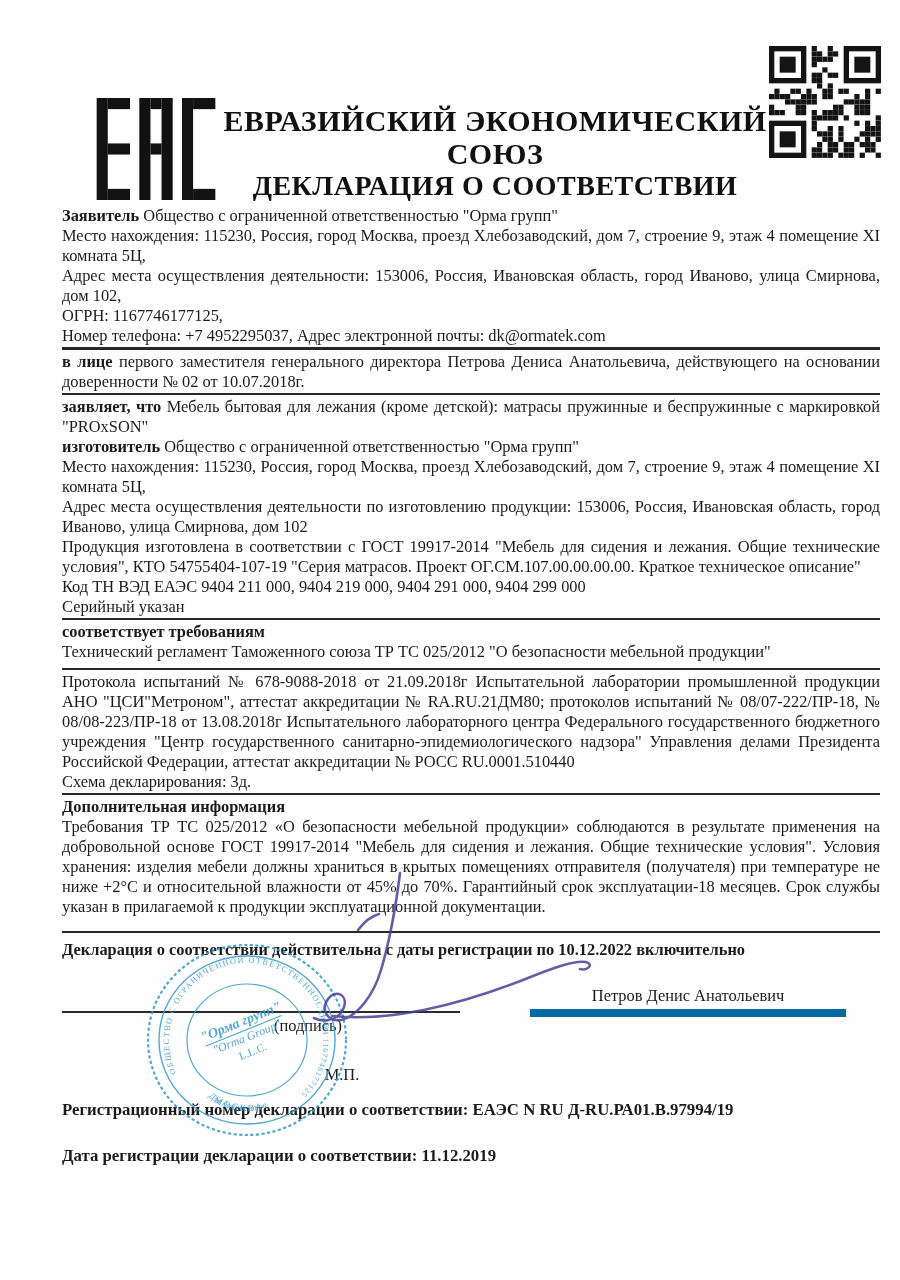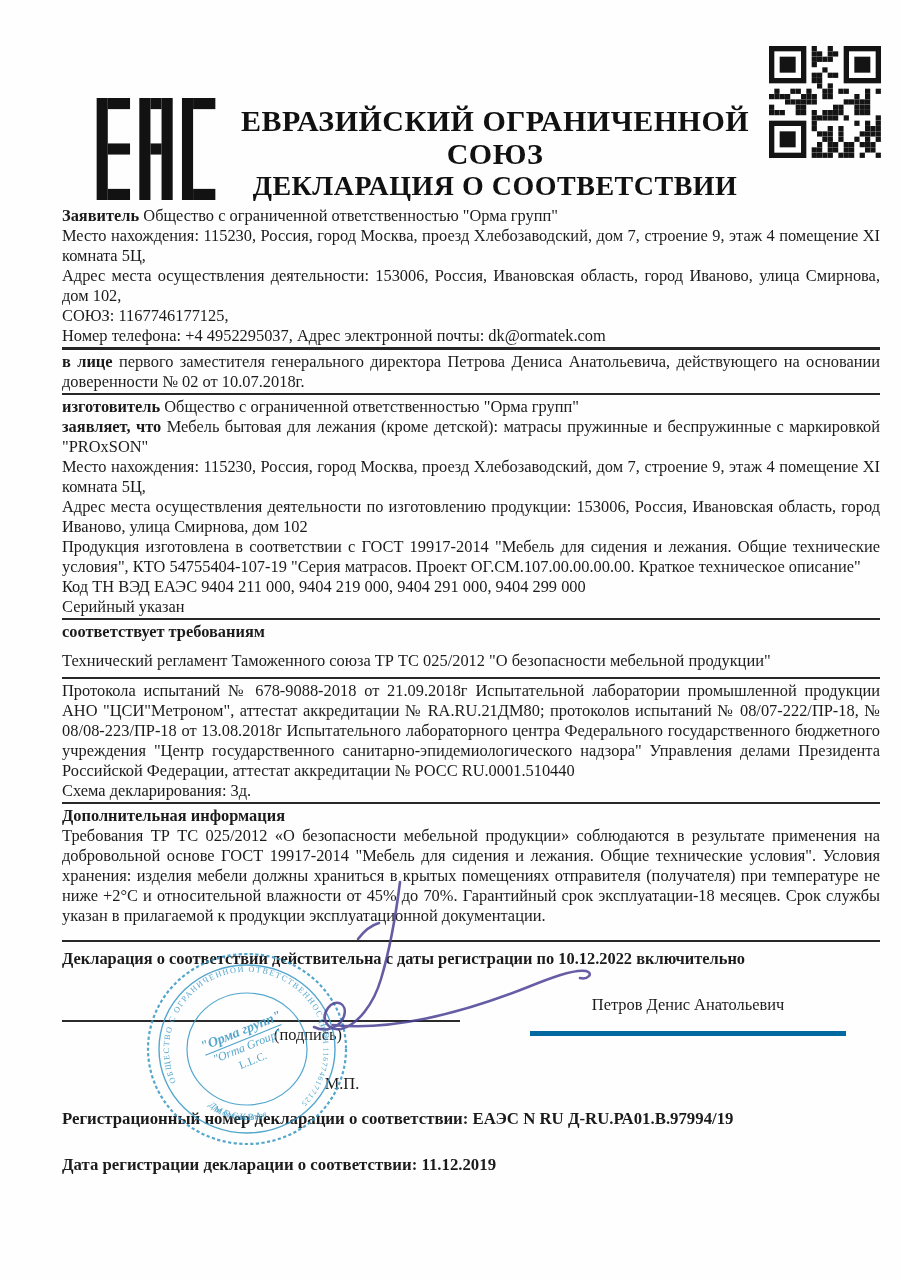--- a/index.html
+++ b/index.html
@@ -14,31 +14,31 @@
   .title-union{font-size:30px;line-height:33px;letter-spacing:0.5px;}
   .title-doc{font-size:28px;line-height:31px;letter-spacing:0.5px;}
   .qr{position:absolute;left:769px;top:46px;width:112px;height:112px;}
   
   .content{position:absolute;left:62px;top:206px;width:818px;font-size:16.4px;line-height:20px;}
   .para{margin:0;}
   .just{text-align:justify;text-align-last:left;}
   .bold{font-weight:bold;}
   .rule{border:0;border-top:2px solid #272727;margin:1px 0 2px;}
   .rule.thick{border-top-width:3px;}
-  .gap-top{margin-top:9px;}
+  .gap-top{margin-top:0;}
   .gap-bottom{margin-bottom:6px;}
   .pad-bottom{margin-bottom:14px;}
   .validity{margin-top:7px;font-weight:bold;}
   
   .sig-area{position:relative;height:114px;margin-top:10px;}
   .sig-line-left{position:absolute;left:0;top:41px;width:398px;border-top:2px solid #2a2a2a;}
   .sig-caption-left{position:absolute;left:140px;top:46px;width:212px;text-align:center;}
   .sig-mp{position:absolute;left:248px;top:84px;width:64px;text-align:center;margin-top:11px;}
   .sig-right{position:absolute;left:468px;top:16px;width:316px;text-align:center;}
-  .sig-name{display:inline-block;width:316px;border-bottom:5px solid #0369a1;padding-bottom:16px;}
+  .sig-name{display:inline-block;width:316px;border-bottom:8px solid #0369a1;padding-bottom:3px;}
   .sig-fio{margin-top:5px;}
   .stamp{position:absolute;left:75px;top:-33px;width:220px;height:210px;opacity:0.88;}
   .handwriting{position:absolute;left:176px;top:-100px;width:364px;height:172px;pointer-events:none;}
   
   .reg-line{margin-top:16px;font-weight:bold;font-size:16.8px;}
   .date-line{margin-top:26px;font-weight:bold;font-size:16.8px;}
 </style>
 </head>
 <body>
 
@@ -54,21 +54,21 @@
         <rect x="70" y="0" width="12" height="110"></rect>
       <rect x="58" y="0" width="12" height="12"></rect>
         <rect x="58" y="49" width="12" height="12"></rect>
       <rect x="92" y="0" width="12" height="110"></rect>
         <rect x="104" y="0" width="24" height="12"></rect>
       <rect x="104" y="98" width="24" height="12"></rect>
     </g>
   </svg>
 
   <div class="titles">
-    <div class="title-union">ЕВРАЗИЙСКИЙ ОГРАНИЧЕННОЙ СОЮЗ</div>
+    <div class="title-union">ЕВРАЗИЙСКИЙ ЭКОНОМИЧЕСКИЙ СОЮЗ</div>
     <div class="title-doc">ДЕКЛАРАЦИЯ О СООТВЕТСТВИИ</div>
   </div>
 
   <svg class="qr" id="qr-code" viewBox="0 0 112 112" aria-hidden="true">
       <rect x="42.666666666666664" y="0" width="5.226666666666667" height="5.226666666666667" fill="#141414"></rect>
       <rect x="58.666666666666664" y="0" width="5.226666666666667" height="5.226666666666667" fill="#141414"></rect>
       <rect x="42.666666666666664" y="5.333333333333333" width="5.226666666666667" height="5.226666666666667" fill="#141414"></rect>
       <rect x="48" y="5.333333333333333" width="5.226666666666667" height="5.226666666666667" fill="#141414"></rect>
       <rect x="58.666666666666664" y="5.333333333333333" width="5.226666666666667" height="5.226666666666667" fill="#141414"></rect>
       <rect x="64" y="5.333333333333333" width="5.226666666666667" height="5.226666666666667" fill="#141414"></rect>
@@ -204,31 +204,31 @@
       <rect x="0" y="74.66666666666666" width="37.33333333333333" height="37.33333333333333" fill="#141414"></rect>
       <rect x="5.333333333333333" y="80" width="26.666666666666664" height="26.666666666666664" fill="#ffffff"></rect>
       <rect x="10.666666666666666" y="85.33333333333333" width="16" height="16" fill="#141414"></rect>
     </svg>
 
   <div class="content">
 
     <p class="para"><b>Заявитель</b> <span>Общество с ограниченной ответственностью "Орма групп"</span></p>
     <p class="para just">Место нахождения: 115230, Россия, город Москва, проезд Хлебозаводский, дом 7, строение 9, этаж 4 помещение XI комната 5Ц,</p>
     <p class="para just">Адрес места осуществления деятельности: 153006, Россия, Ивановская область, город Иваново, улица Смирнова, дом 102,</p>
-    <p class="para">СОЮЗ: 1167746177125,</p>
-    <p class="para">Номер телефона: +4 4952295037, Адрес электронной почты: dk@ormatek.com</p>
+    <p class="para">ОГРН: 1167746177125,</p>
+    <p class="para">Номер телефона: +7 4952295037, Адрес электронной почты: dk@ormatek.com</p>
 
     <hr class="rule thick">
 
     <p class="para just"><b>в лице</b> <span>первого заместителя генерального директора Петрова Дениса Анатольевича, действующего на основании доверенности № 02 от 10.07.2018г.</span></p>
 
     <hr class="rule">
 
+    <p class="para just"><b>заявляет, что</b> <span>Мебель бытовая для лежания (кроме детской): матрасы пружинные и беспружинные с маркировкой "PROxSON"</span></p>
     <p class="para"><b>изготовитель</b> <span>Общество с ограниченной ответственностью "Орма групп"</span></p>
-    <p class="para just"><b>заявляет, что</b> <span>Мебель бытовая для лежания (кроме детской): матрасы пружинные и беспружинные с маркировкой "PROxSON"</span></p>
     <p class="para just">Место нахождения: 115230, Россия, город Москва, проезд Хлебозаводский, дом 7, строение 9, этаж 4 помещение XI комната 5Ц,</p>
     <p class="para just">Адрес места осуществления деятельности по изготовлению продукции: 153006, Россия, Ивановская область, город Иваново, улица Смирнова, дом 102</p>
     <p class="para just">Продукция изготовлена в соответствии с ГОСТ 19917-2014 "Мебель для сидения и лежания. Общие технические условия", КТО 54755404-107-19 "Серия матрасов. Проект ОГ.СМ.107.00.00.00.00. Краткое техническое описание"</p>
     <p class="para">Код ТН ВЭД ЕАЭС 9404 211 000, 9404 219 000, 9404 291 000, 9404 299 000</p>
     <p class="para">Серийный указан</p>
 
     <hr class="rule">
 
     <p class="para bold">соответствует требованиям</p>
     <p class="para just gap-top gap-bottom">Технический регламент Таможенного союза ТР ТС 025/2012 "О безопасности мебельной продукции"</p>

